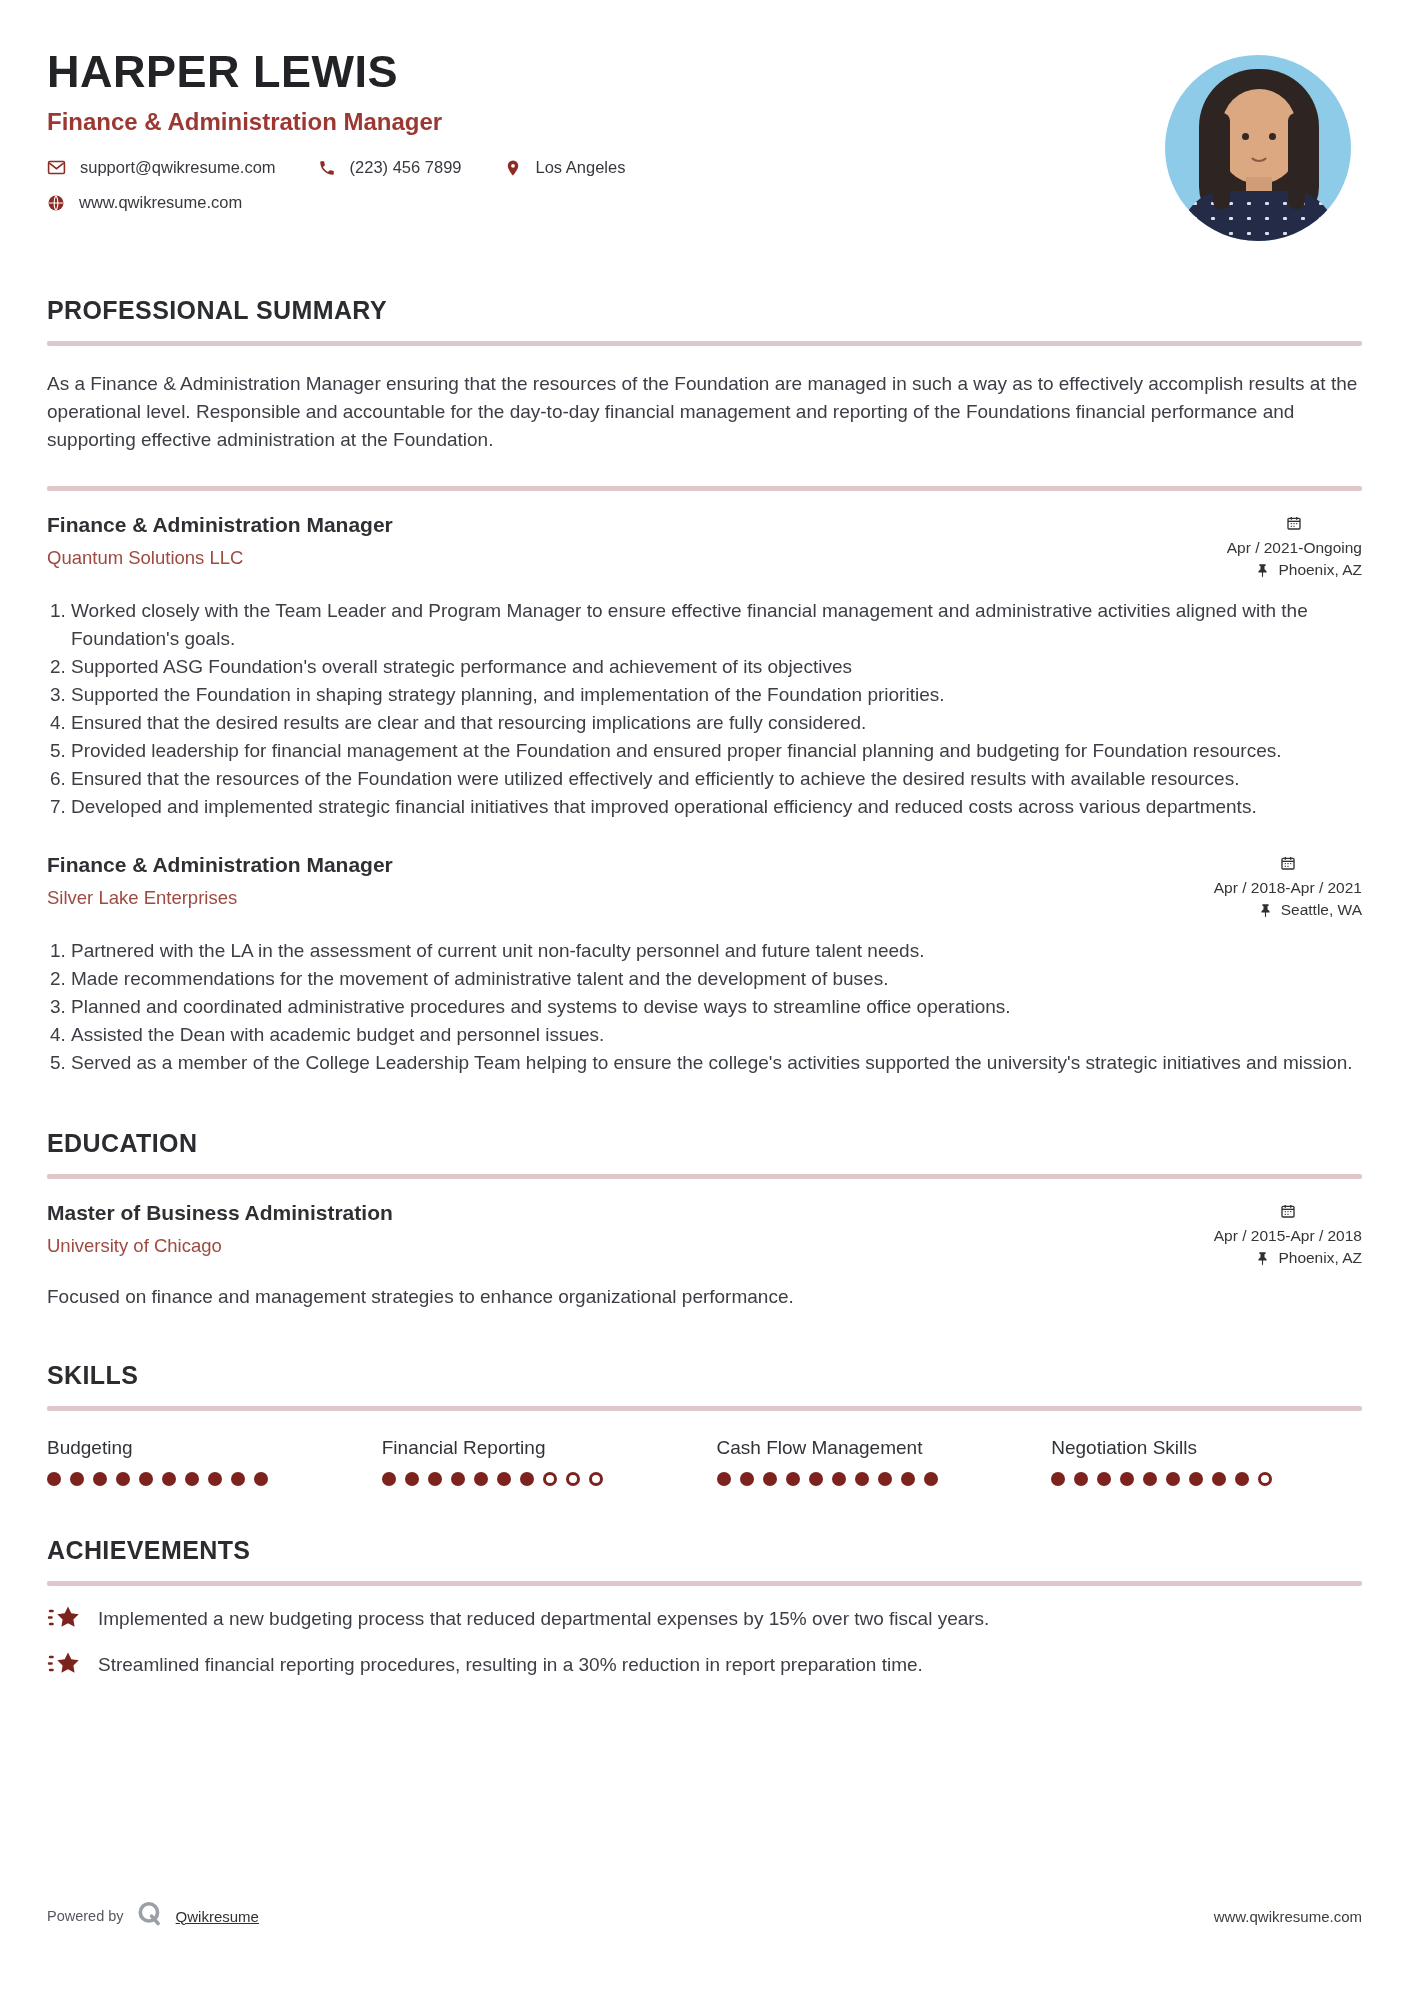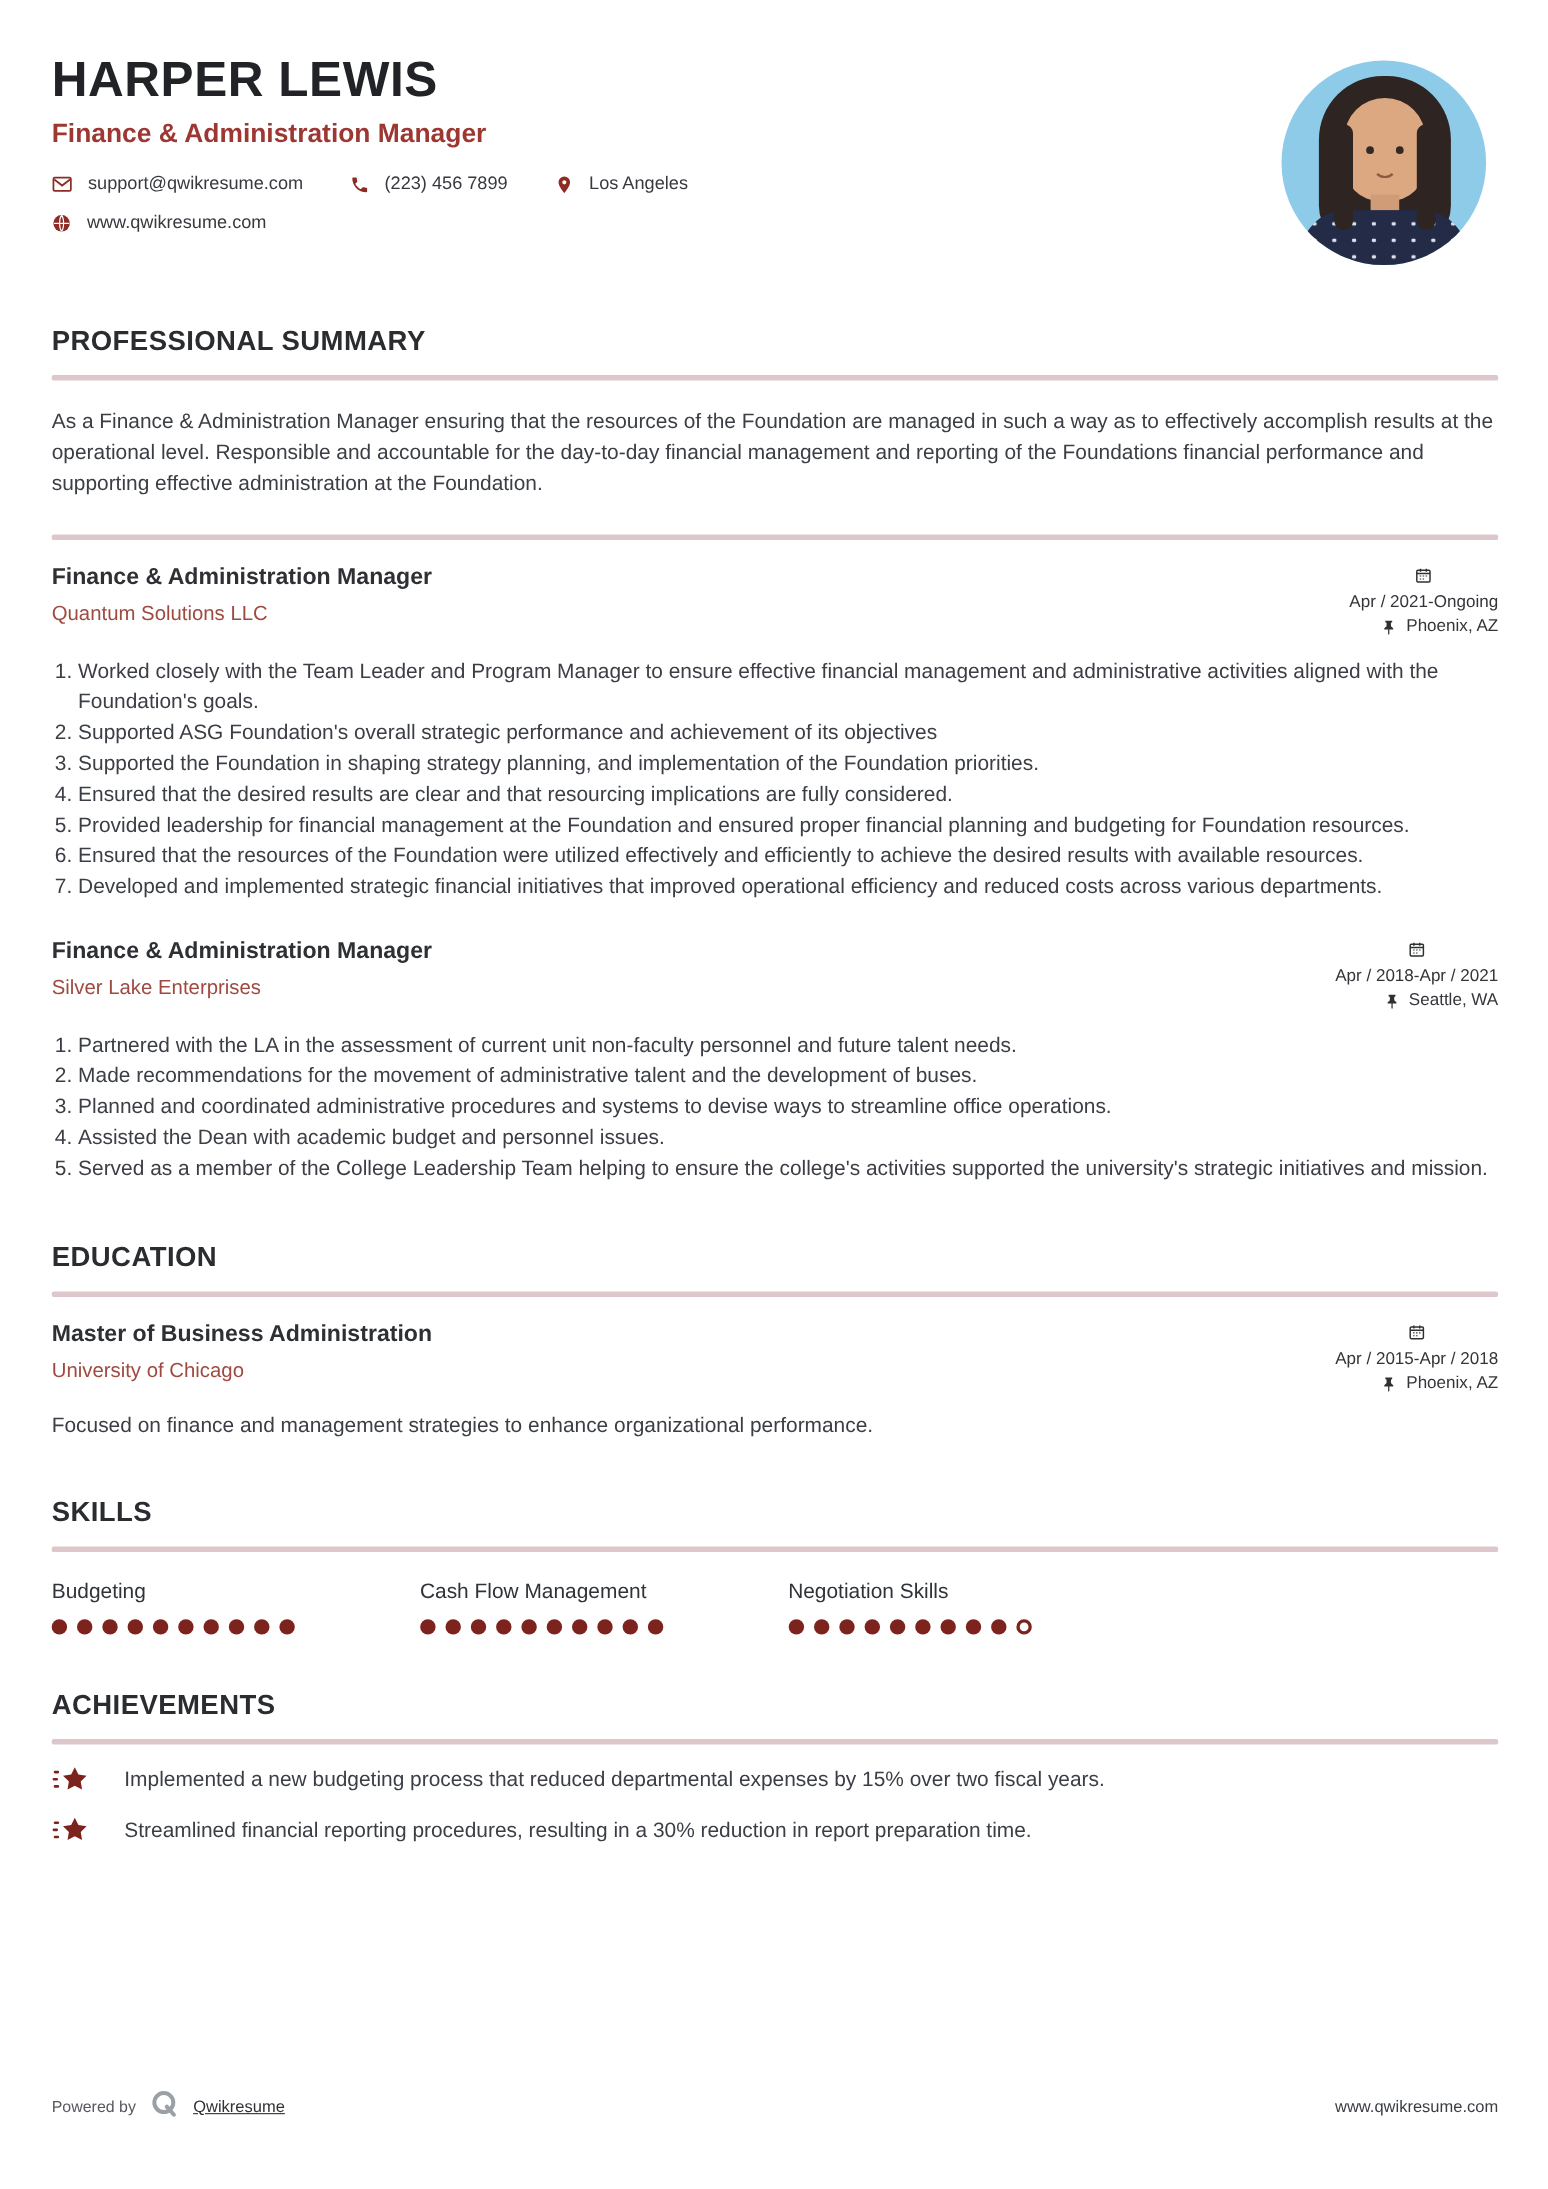--- a/index.html
+++ b/index.html
@@ -62,21 +62,21 @@
   .edu-desc{margin-top:16px;font-size:19px;line-height:28px;color:var(--body-text);}
 
   .skills-section{margin-top:50px;}
   .skills-grid{display:grid;grid-template-columns:repeat(4,1fr);margin-top:26px;column-gap:14px;gap:24px;}
   .skill-name{font-size:19px;color:#303338;}
   .skill-dots{display:flex;gap:9px;margin-top:13px;}
   .dot{width:14px;height:14px;border-radius:50%;background:var(--dot-fill);display:inline-block;}
   .dot.empty{background:#fff;border:3px solid var(--dot-fill);}
 
   .achievements-section{margin-top:50px;}
-  .achievement{display:flex;align-items:flex-start;gap:32px;margin-top:20px;}
+  .achievement{display:flex;align-items:flex-start;gap:17px;margin-top:20px;}
   .achievement:first-of-type{margin-top:26px;}
   .achievement .aicon{display:inline-flex;color:var(--dot-fill);flex:0 0 auto;margin-top:-2px;}
   .achievement-text{font-size:19px;line-height:26px;color:var(--body-text);}
 
   
   .page-footer{position:absolute;left:47px;right:45px;bottom:58px;display:flex;justify-content:space-between;align-items:center;}
   .footer-left{display:flex;align-items:center;gap:12px;}
   .powered-by{font-size:14.5px;color:#55585e;}
   .brand-link{font-size:15px;color:#2f3136;text-decoration:underline;}
   .footer-site{font-size:15px;color:#3a3d42;}
@@ -279,20 +279,35 @@
             <span class="dot"></span>
             <span class="dot"></span>
             <span class="dot"></span>
             <span class="dot"></span>
             <span class="dot"></span>
             <span class="dot"></span>
             <span class="dot"></span>
           </div>
       </div>
       <div class="skill">
+        <div class="skill-name">Financial Reporting</div>
+        <div class="skill-dots">
+            <span class="dot"></span>
+            <span class="dot"></span>
+            <span class="dot"></span>
+            <span class="dot"></span>
+            <span class="dot"></span>
+            <span class="dot"></span>
+            <span class="dot"></span>
+            <span class="dot empty"></span>
+            <span class="dot empty"></span>
+            <span class="dot empty"></span>
+          </div>
+      </div>
+      <div class="skill">
         <div class="skill-name">Cash Flow Management</div>
         <div class="skill-dots">
             <span class="dot"></span>
             <span class="dot"></span>
             <span class="dot"></span>
             <span class="dot"></span>
             <span class="dot"></span>
             <span class="dot"></span>
             <span class="dot"></span>
             <span class="dot"></span>

